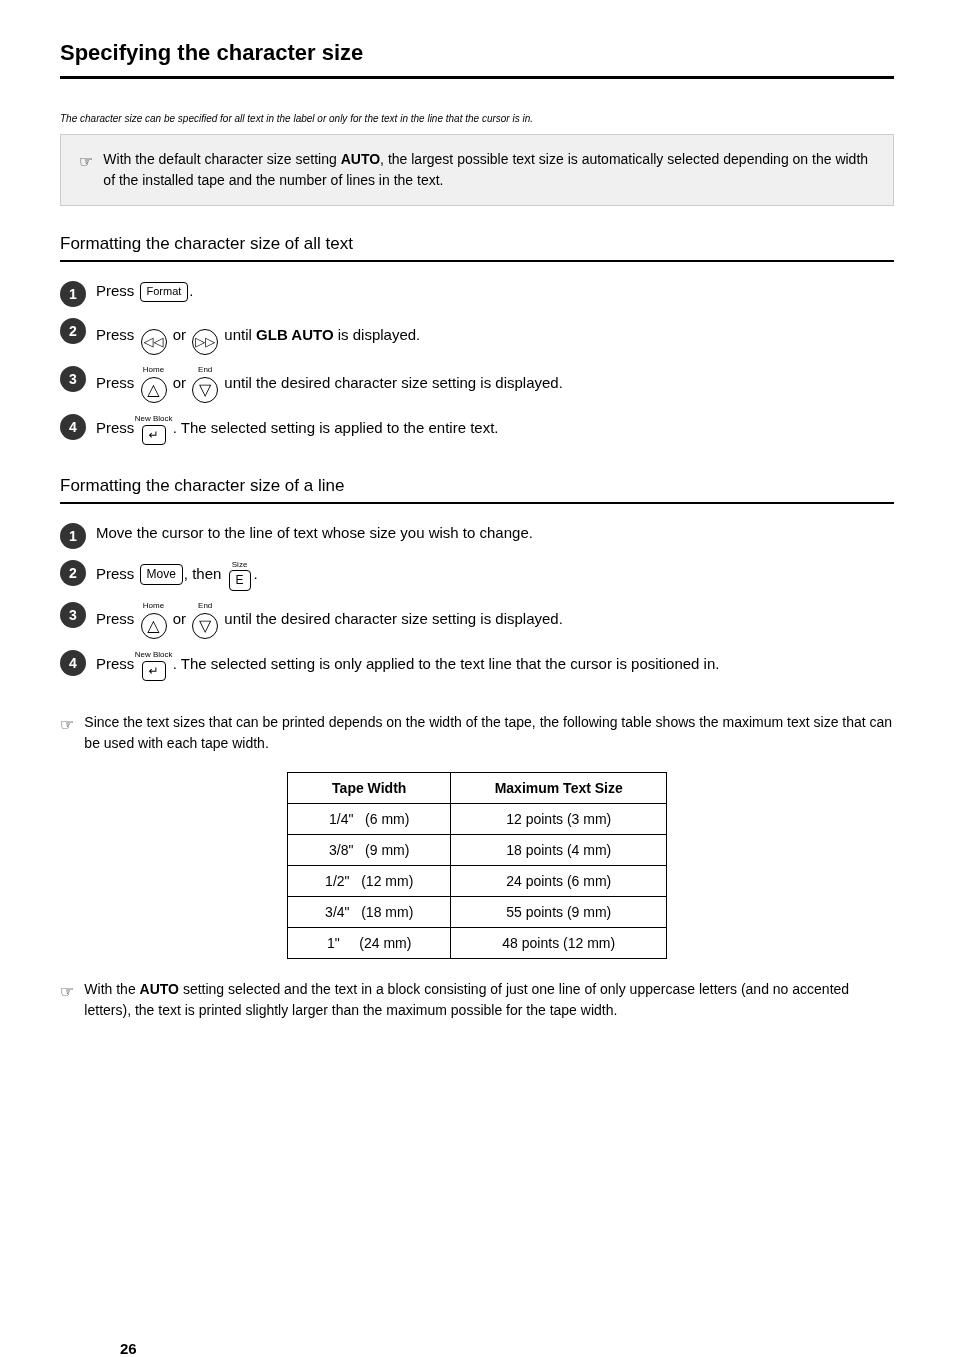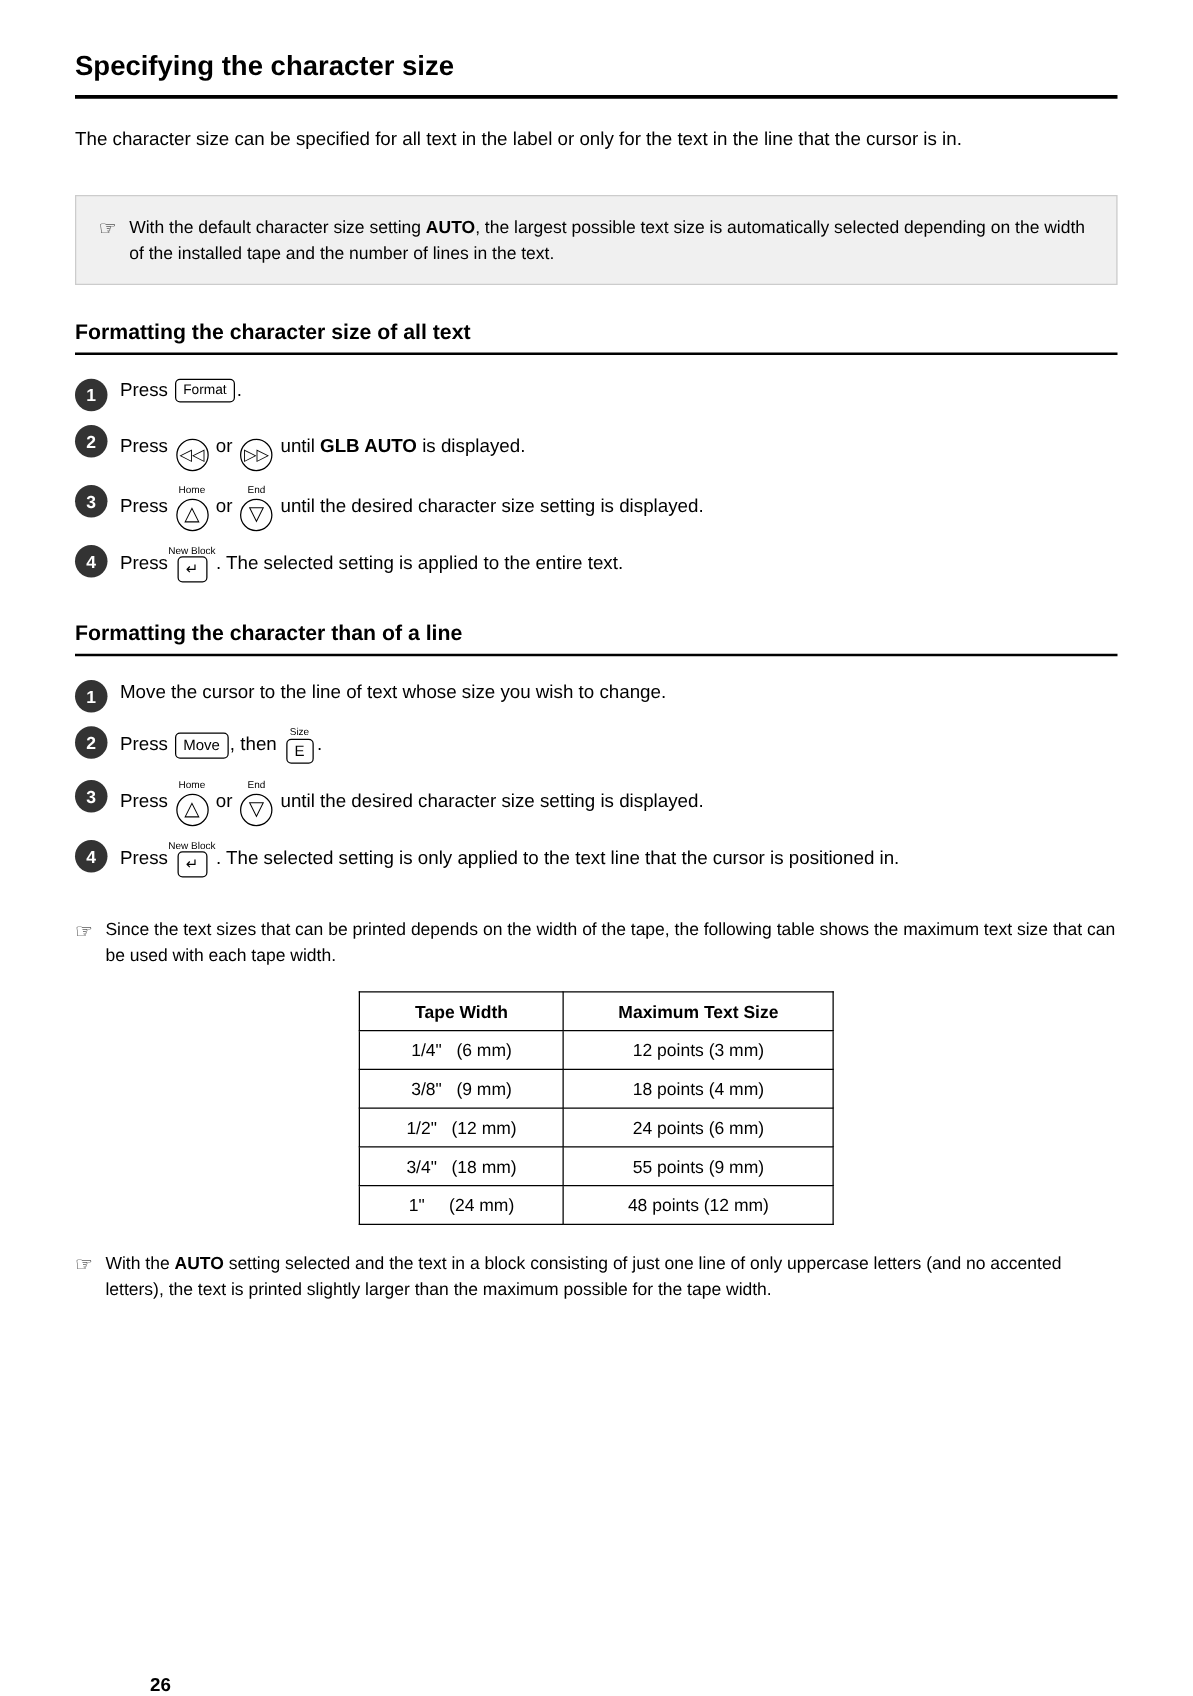--- a/index.html
+++ b/index.html
@@ -11,27 +11,28 @@
       width: 954px;
       min-height: 1357px;
       padding: 40px 60px 60px 60px;
     }
 
     .page-title {
       font-size: 22px;
       font-weight: bold;
       border-bottom: 3px solid #000;
       padding-bottom: 10px;
-      margin-bottom: 22px;
+      margin-bottom: 32px;
     }
 
     .intro-text {
-      font-size: 15px;
+      font-size: 10px;
       line-height: 1.5;
-      margin-bottom: 32px;
+      margin-bottom: 8px;
+      font-style: italic;
     }
 
     .note-box {
       background: #f0f0f0;
       border: 1px solid #ccc;
       padding: 14px 18px;
       margin-bottom: 28px;
       display: flex;
       gap: 10px;
       align-items: flex-start;
@@ -40,21 +41,21 @@
     }
 
     .note-icon {
       font-size: 16px;
       flex-shrink: 0;
       margin-top: 1px;
     }
 
     .section-title {
       font-size: 17px;
-      font-weight: bold;
+      font-weight: normal;
       border-bottom: 2px solid #000;
       padding-bottom: 6px;
       margin-bottom: 18px;
     }
 
     .section {
       margin-bottom: 30px;
     }
 
     .steps {
@@ -246,21 +247,21 @@
             <span style="font-size:8px; position:absolute; top:0; left:50%; transform:translateX(-50%); white-space:nowrap;">New Block</span>
             <span class="btn">↵</span>
           </span>
           . The selected setting is applied to the entire text.
         </div>
       </li>
     </ul>
   </div>
 
   <div class="section">
-    <div class="section-title">Formatting the character than of a line</div>
+    <div class="section-title">Formatting the character size of a line</div>
     <ul class="steps">
 
       <li class="step">
         <div class="step-num">1</div>
         <div class="step-content">
           Move the cursor to the line of text whose size you wish to change.
         </div>
       </li>
 
       <li class="step">

